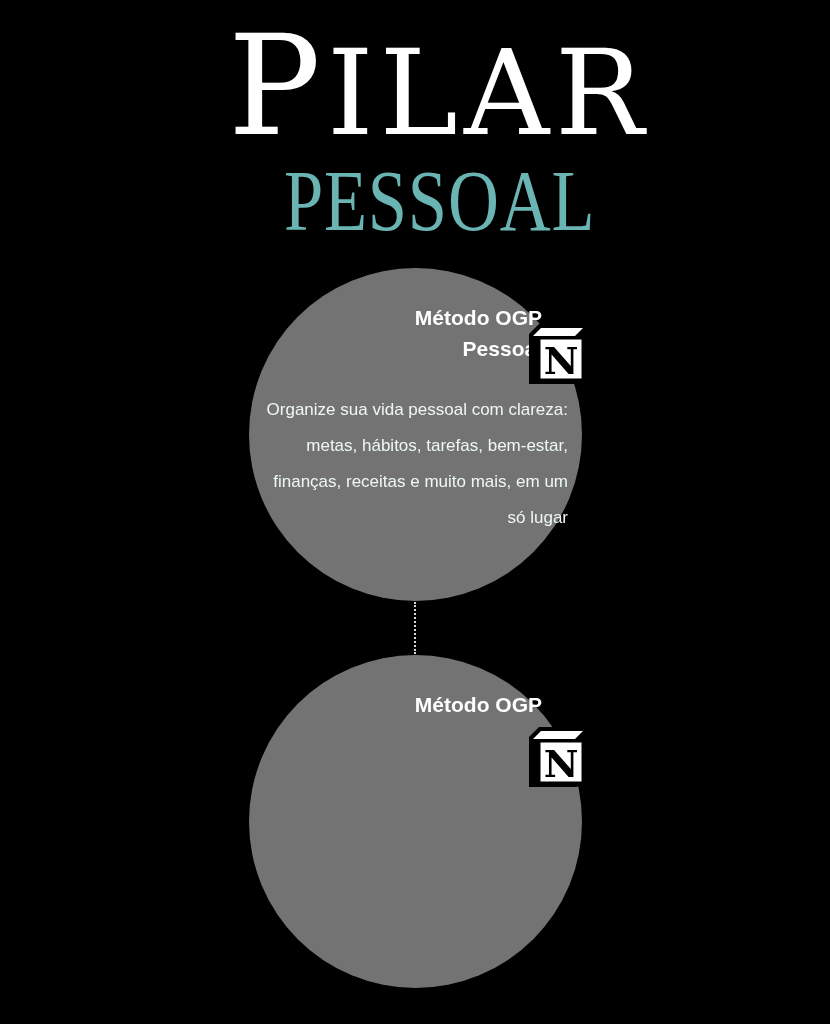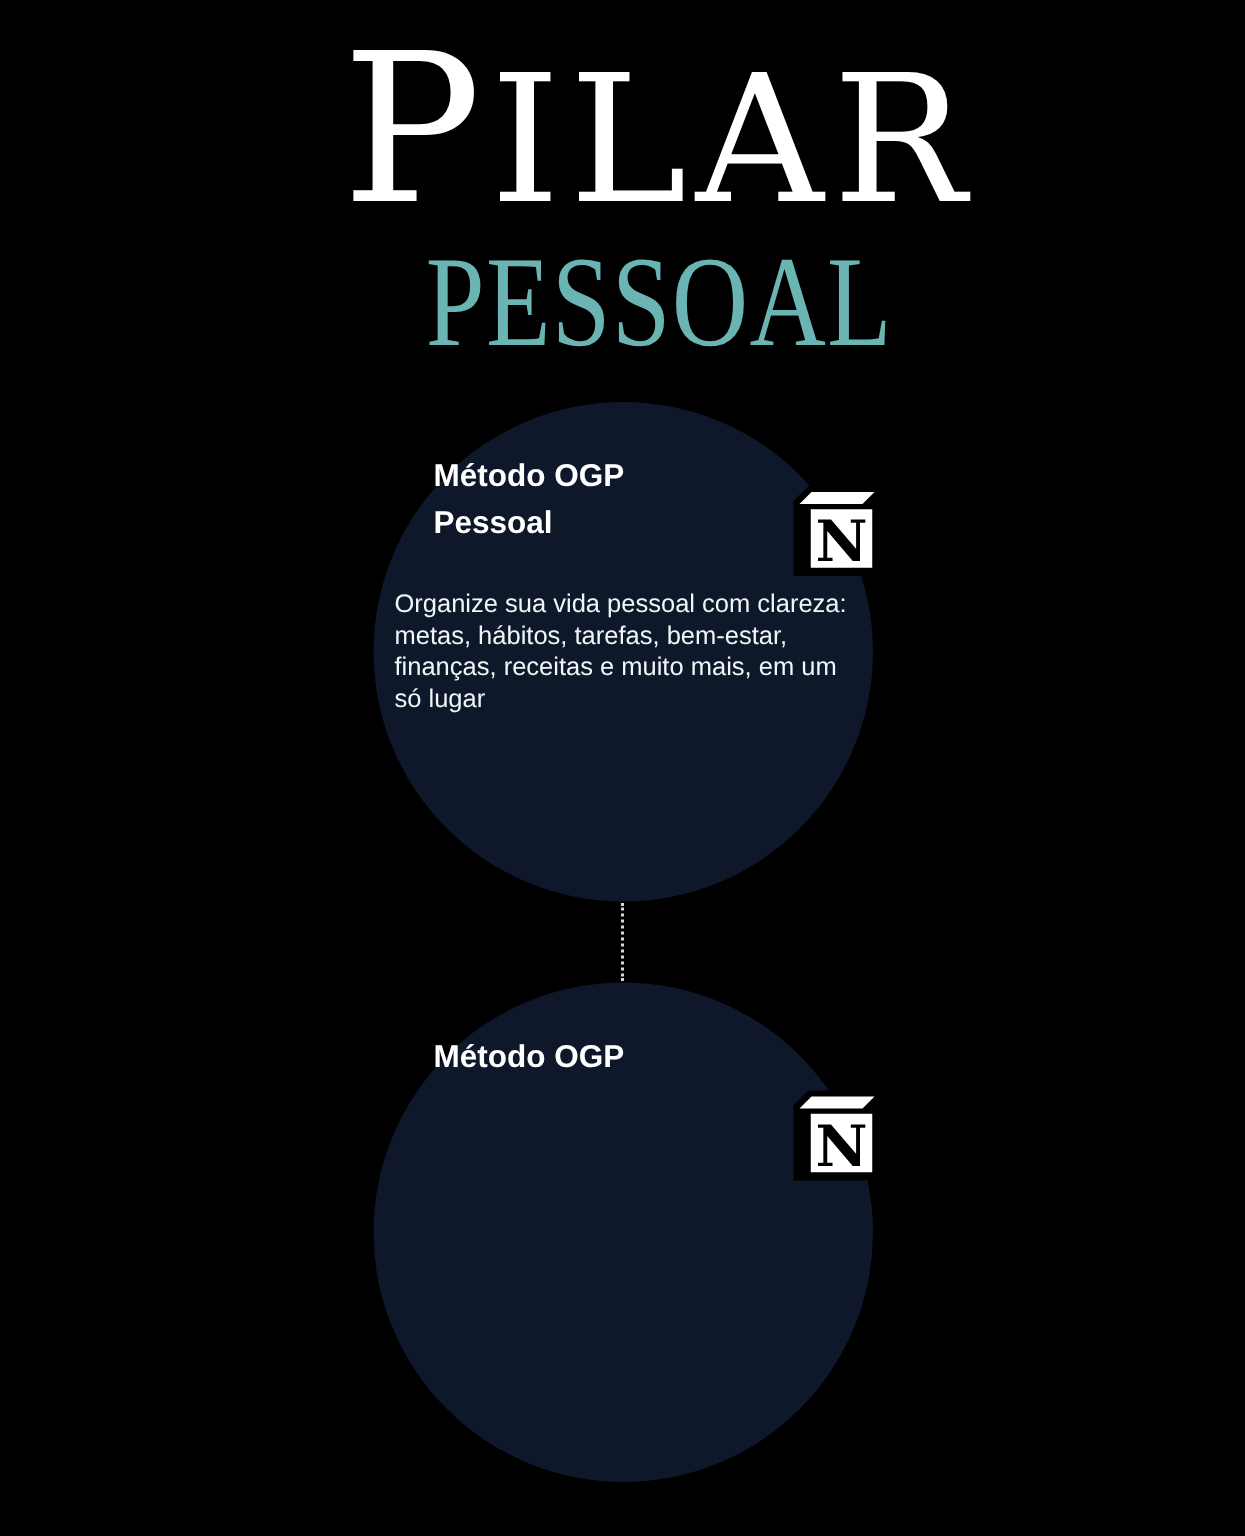--- a/index.html
+++ b/index.html
@@ -11,27 +11,27 @@
   }
   .title-main .big-p { font-size:138px; }
   .title-sub {
     position:absolute; left:0; width:830px; top:158px; text-align:center;
     font-family:"Liberation Serif", serif; color:#6ab4b3;
     font-size:86px; letter-spacing:1px; line-height:1;
     transform:scaleX(0.82); padding-left:60px; box-sizing:border-box;
   }
   .circle {
     position:absolute; width:333px; height:333px; border-radius:50%;
-    background:#0f172a; box-sizing:border-box; text-align:left; color:#fff;
+    background:#737373; box-sizing:border-box; text-align:right; color:#fff;
   }
   .circle .heading {
     position:absolute; left:40px; width:253px; font-weight:bold; font-size:21px; line-height:31px;
   }
   .circle .desc {
-    position:absolute; left:14px; width:305px; font-size:17px; line-height:21px; color:#eef7f7;
+    position:absolute; left:14px; width:305px; font-size:17px; line-height:36px; color:#eef7f7;
   }
   .connector {
     position:absolute; left:414px; top:602px; width:0; height:52px;
     border-left:2px dotted #d8d8d8;
   }
   .notion {
     position:absolute; width:66px; height:66px;
   }
 </style>
 </head>

